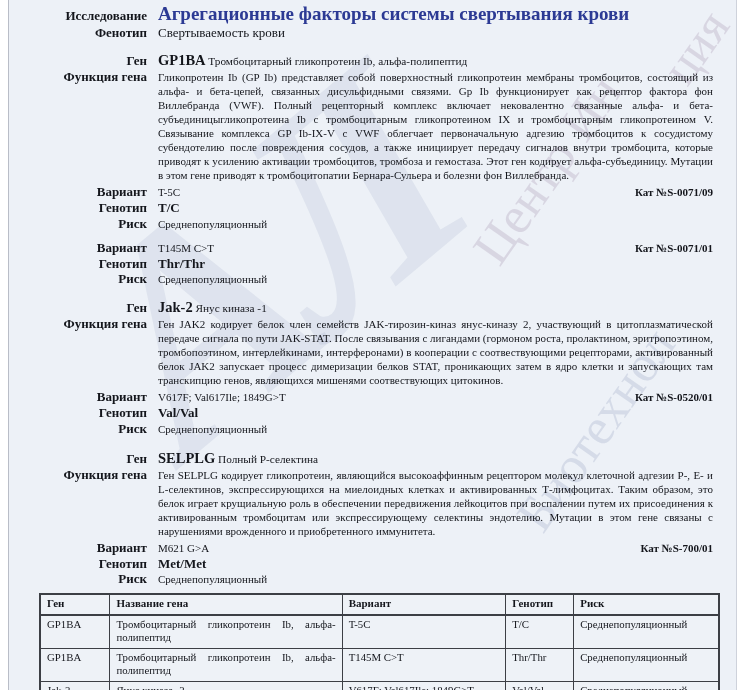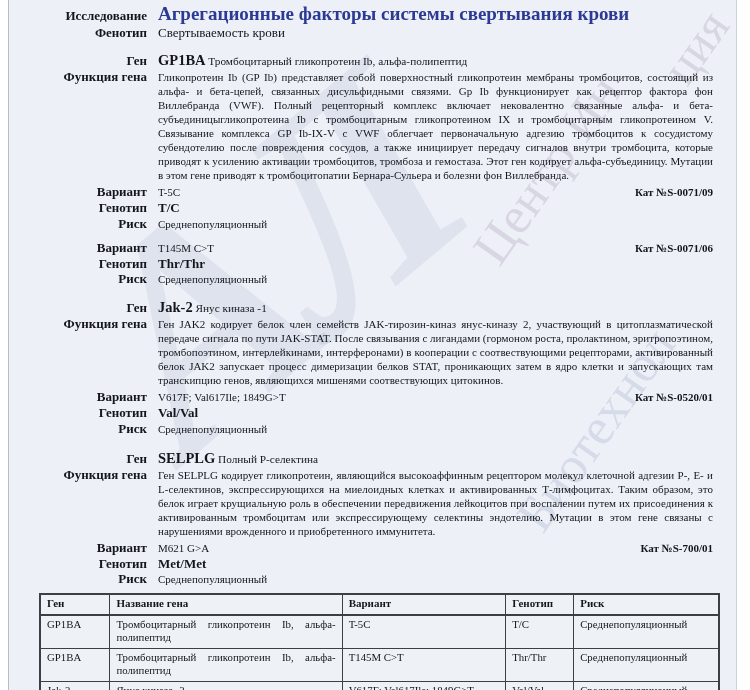--- a/index.html
+++ b/index.html
@@ -103,21 +103,21 @@
         <div class="row risk-row">
           <div class="lbl">Риск</div>
           <div class="val">Среднепопуляционный</div>
         </div>
       </div>
       <div class="res">
         <div class="row">
           <div class="lbl">Вариант</div>
           <div class="val variant-line">
             <span>T145M C&gt;T</span>
-            <span class="cat">Кат №S-0071/06</span>
+            <span class="cat">Кат №S-0071/01</span>
           </div>
         </div>
         <div class="row">
           <div class="lbl">Генотип</div>
           <div class="val genotype">Thr/Thr</div>
         </div>
         <div class="row risk-row">
           <div class="lbl">Риск</div>
           <div class="val">Среднепопуляционный</div>
         </div>

